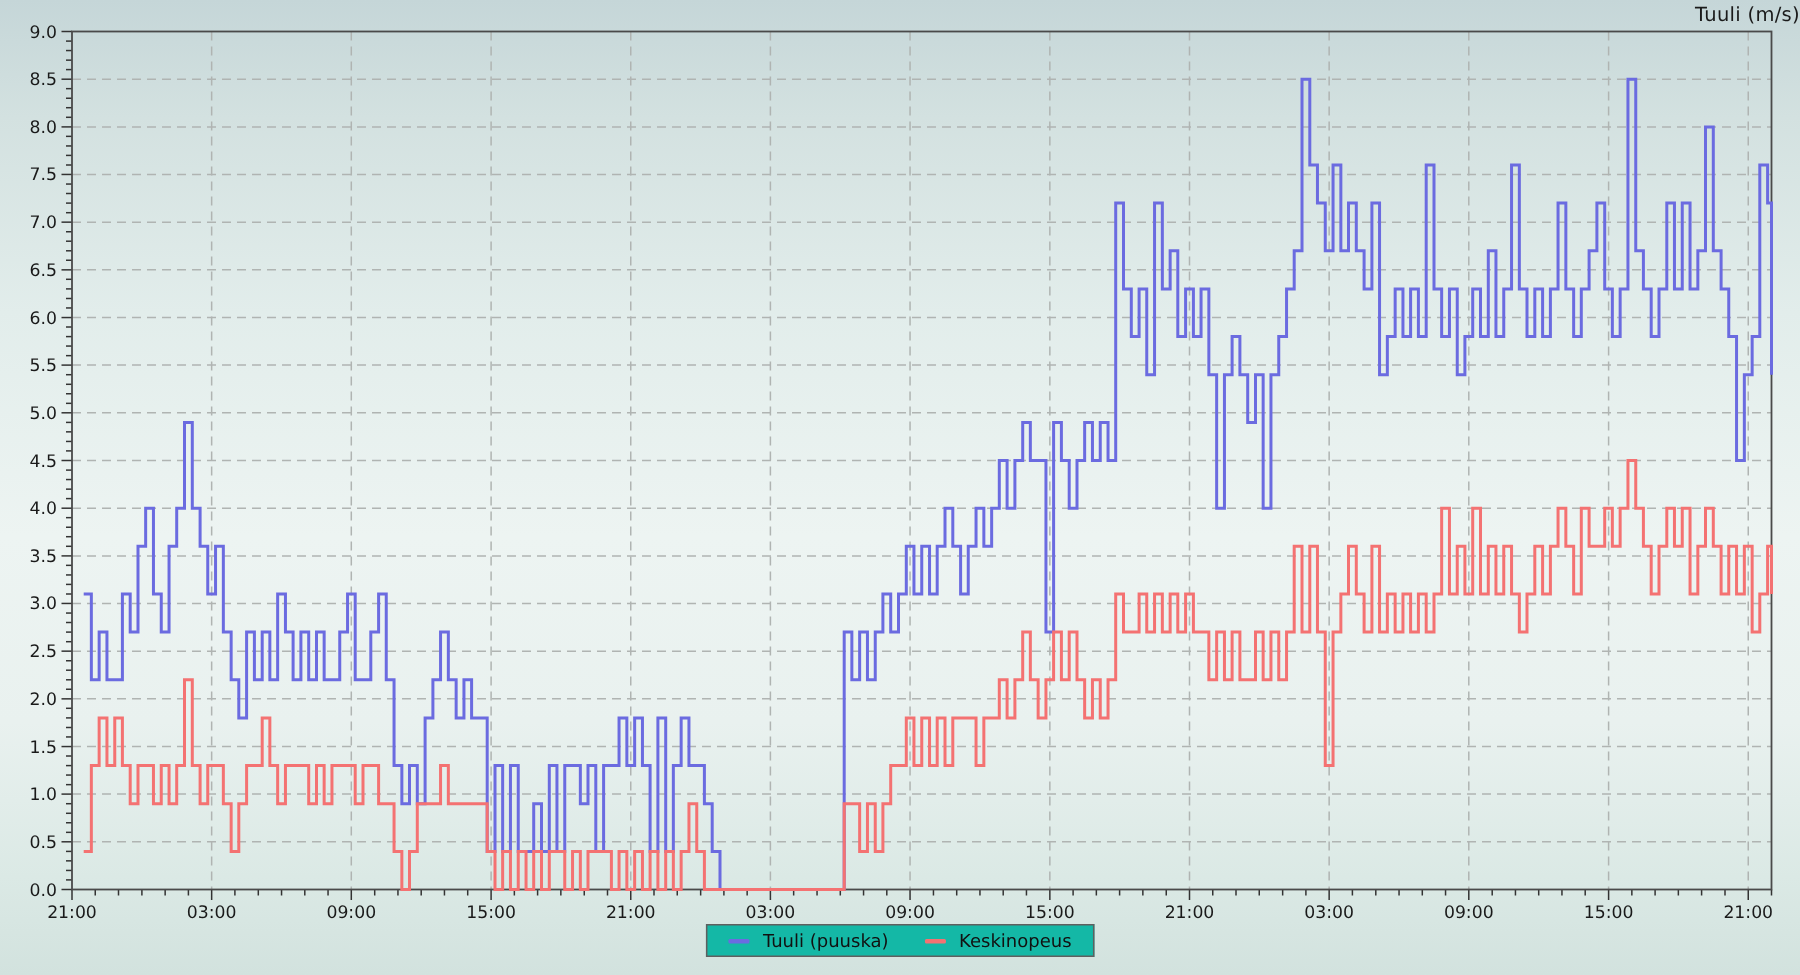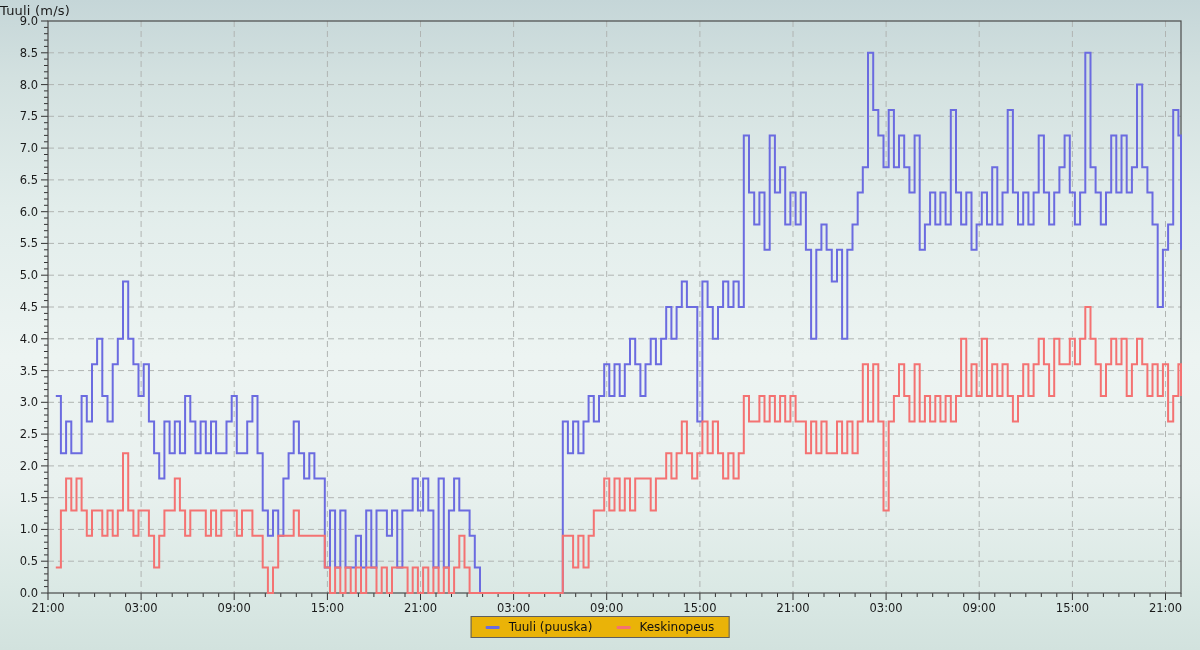--- a/index.html
+++ b/index.html
@@ -3,28 +3,28 @@
 <meta charset="utf-8">
 <style>
   html,body{margin:0;padding:0;}
   body{
     width:1200px;height:650px;overflow:hidden;
     font-family:"DejaVu Sans","Liberation Sans",sans-serif;
     background:linear-gradient(180deg,#c5d6d8 0%,#d3e1e0 12%,#e2edeb 32%,#edf4f2 55%,#e9f1ef 74%,#dbe9e5 90%,#d2e2de 100%);
     position:relative;color:#1a1a1a;
   }
   .title{
-    position:absolute;left:0;top:3px;width:1200px;text-align:left;
+    position:absolute;left:0;top:3px;width:1200px;text-align:right;
     font-size:13px;color:#1a1a1a;letter-spacing:.2px;
   }
   svg{position:absolute;left:0;top:0;}
   .legend{
     position:absolute;top:616px;left:50%;transform:translateX(-50%);
     display:flex;align-items:center;gap:24px;
-    background:#eab308;border:1px solid #5f5f5f;
+    background:#14b8a6;border:1px solid #5f5f5f;
     padding:3px 14px;font-size:12px;color:#111;white-space:nowrap;
   }
   .li{display:flex;align-items:center;gap:9px;}
   .sw{display:inline-block;width:14px;height:3px;border-radius:1px;background:#888;}
 </style>
 </head>
 <body>
 
 <div class="title">Tuuli (m/s)</div>
 

